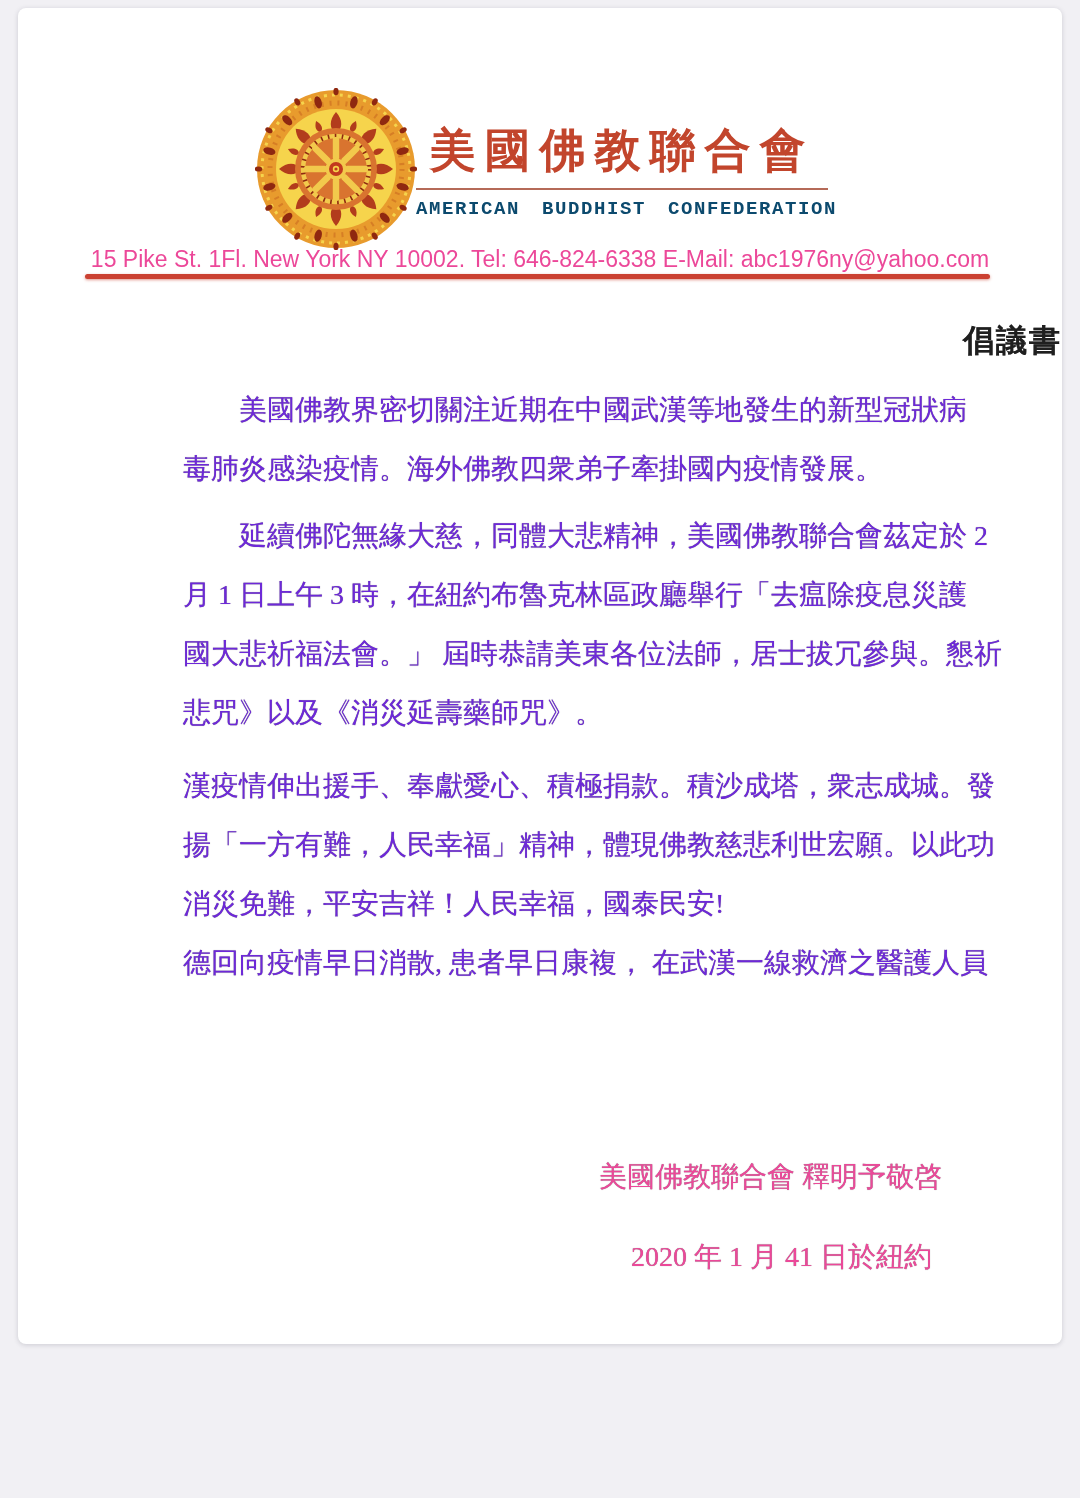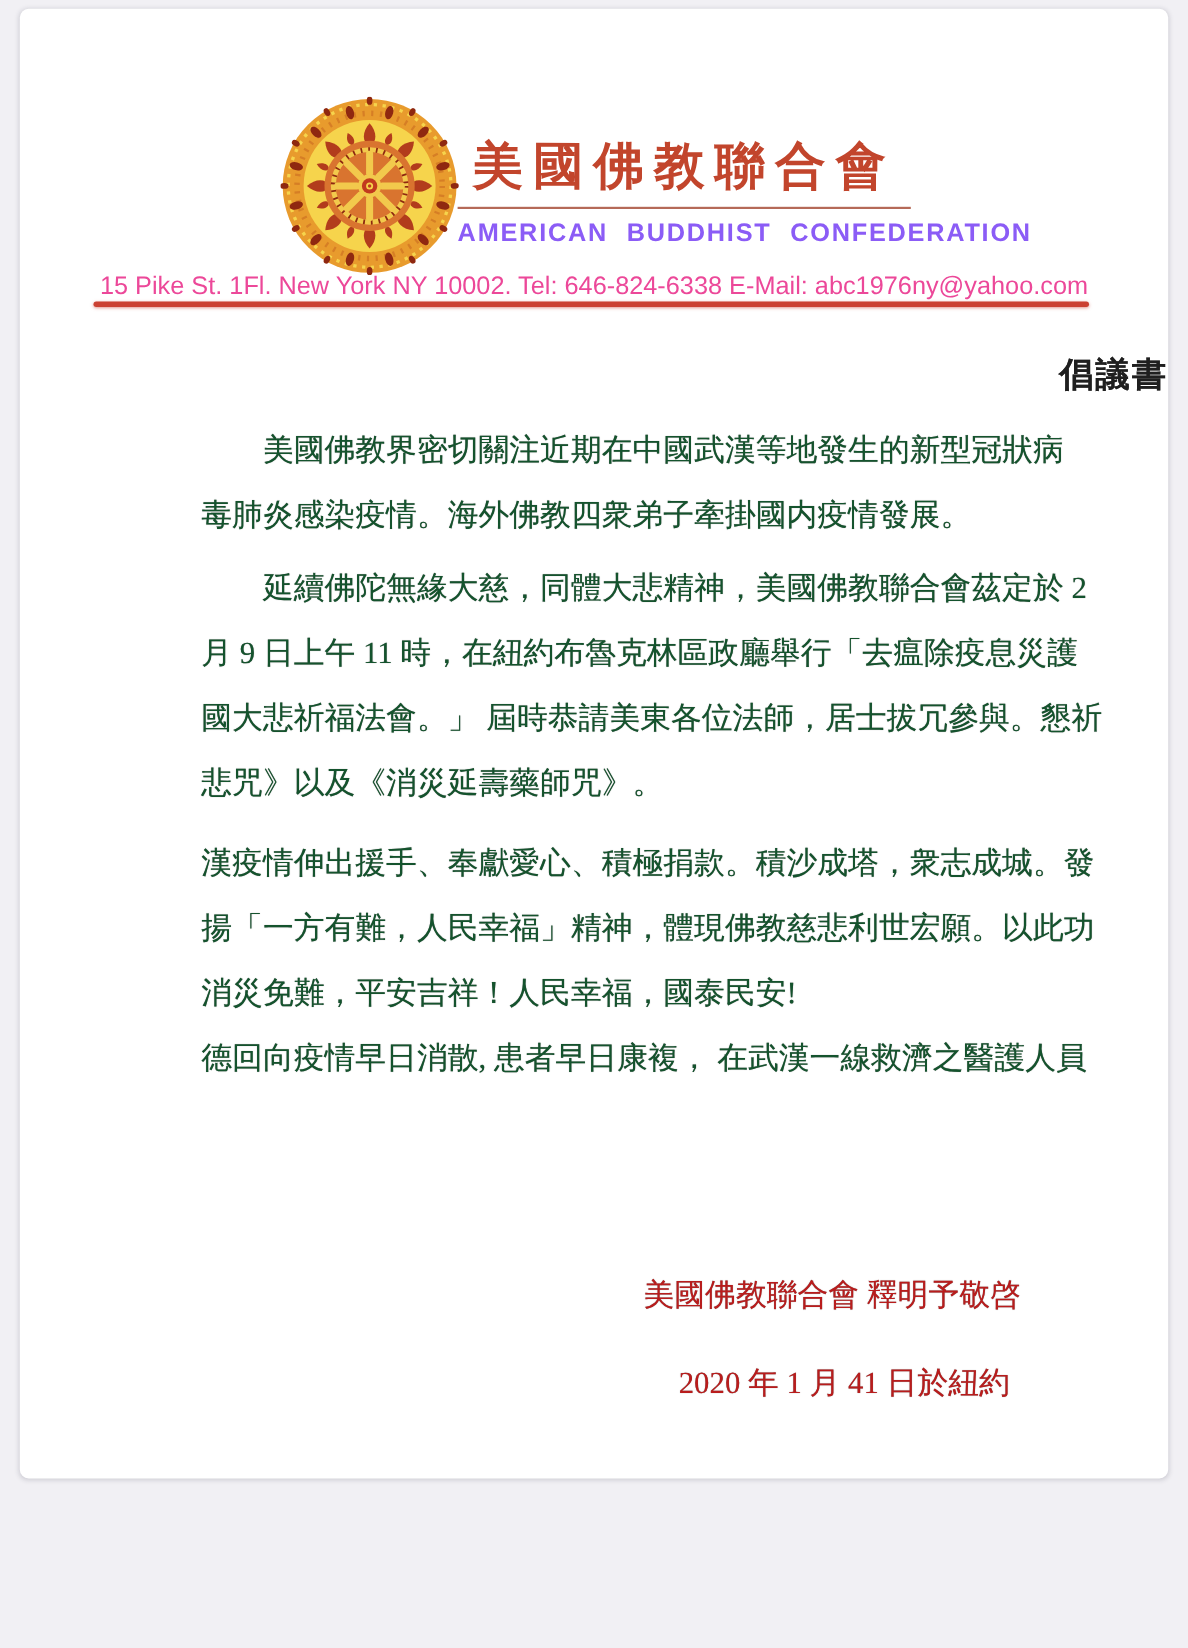--- a/index.html
+++ b/index.html
@@ -31,23 +31,23 @@
   .org-zh {
     color: #c2452c;
     font-size: 46px; font-weight: bold;
     letter-spacing: 9px; white-space: nowrap;
     font-family: "Liberation Serif", "DejaVu Serif", serif;
   }
   .org-rule {
     height: 2px; background: #b56a58; margin: 6px 0 8px 0;
   }
   .org-en {
-    color: #8b5cf6;
-    font-family: Liberation Sans, sans-serif;
-    font-weight: bold; font-size: 23px;
+    color: #0c4a6e;
+    font-family: Liberation Mono, monospace;
+    font-weight: bold; font-size: 19px;
     letter-spacing: 1.6px; word-spacing: 9px; white-space: nowrap;
   }
   .address {
     position: absolute; left: 0; top: 238px; width: 100%;
     text-align: center;
     color: #ec4899;
     font-family: "Liberation Sans", "DejaVu Sans", sans-serif;
     font-size: 23px; white-space: nowrap;
   }
   .red-rule {
@@ -61,33 +61,33 @@
   .doc-title {
     position: absolute; left: 0; top: 312px; width: 100%;
     text-align: right;
     font-size: 31px; font-weight: bold;
     color: #1f1f1f; letter-spacing: 2px;
     text-shadow: 0 0 0.6px rgba(30,30,30,0.7);
   }
   .body-text {
     position: absolute; left: 165px; top: 372px; width: 745px;
     font-size: 28px; line-height: 59px;
-    color: #14532d;
+    color: #6d28d9;
     text-shadow: 0 0 0.7px rgba(45,45,45,0.65);
   }
   .para { margin: 0; }
   .para-2 { margin-top: 8px; }
   .para-3 { margin-top: 14px; }
   .line { white-space: nowrap; }
   .line.indent { padding-left: 56px; }
 
   .sig-block {
-    position: absolute; left: 165px; top: 1150px; width: 745px;
+    position: absolute; left: 179px; top: 1150px; width: 745px;
     text-align: right;
-    font-size: 28px; color: #b91c1c;
+    font-size: 28px; color: #ec4899;
     text-shadow: 0 0 0.7px rgba(45,45,45,0.65);
   }
   .sig-line { white-space: nowrap; }
   .date-line { white-space: nowrap; margin-top: 42px; padding-right: 10px; }
 </style>
 </head>
 <body>
 
 <div class="stage">
   <div class="paper">
@@ -177,21 +177,21 @@
 
     <div class="doc-title">倡議書</div>
 
     <div class="body-text">
       <div class="para para-1">
         <div class="line indent">美國佛教界密切關注近期在中國武漢等地發生的新型冠狀病</div>
         <div class="line">毒肺炎感染疫情。海外佛教四衆弟子牽掛國内疫情發展。</div>
       </div>
       <div class="para para-2">
         <div class="line indent">延續佛陀無緣大慈，同體大悲精神，美國佛教聯合會茲定於 2</div>
-        <div class="line">月 9 日上午 11 時，在紐約布魯克林區政廳舉行「去瘟除疫息災護</div>
+        <div class="line">月 1 日上午 3 時，在紐約布魯克林區政廳舉行「去瘟除疫息災護</div>
         <div class="line">國大悲祈福法會。」 屆時恭請美東各位法師，居士拔冗參與。懇祈</div>
         <div class="line">悲咒》以及《消災延壽藥師咒》。</div>
       </div>
       <div class="para para-3">
         <div class="line">漢疫情伸出援手、奉獻愛心、積極捐款。積沙成塔，衆志成城。發</div>
         <div class="line">揚「一方有難，人民幸福」精神，體現佛教慈悲利世宏願。以此功</div>
         <div class="line">消災免難，平安吉祥！人民幸福，國泰民安!</div>
         <div class="line">德回向疫情早日消散, 患者早日康複， 在武漢一線救濟之醫護人員</div>
       </div>
     </div>

